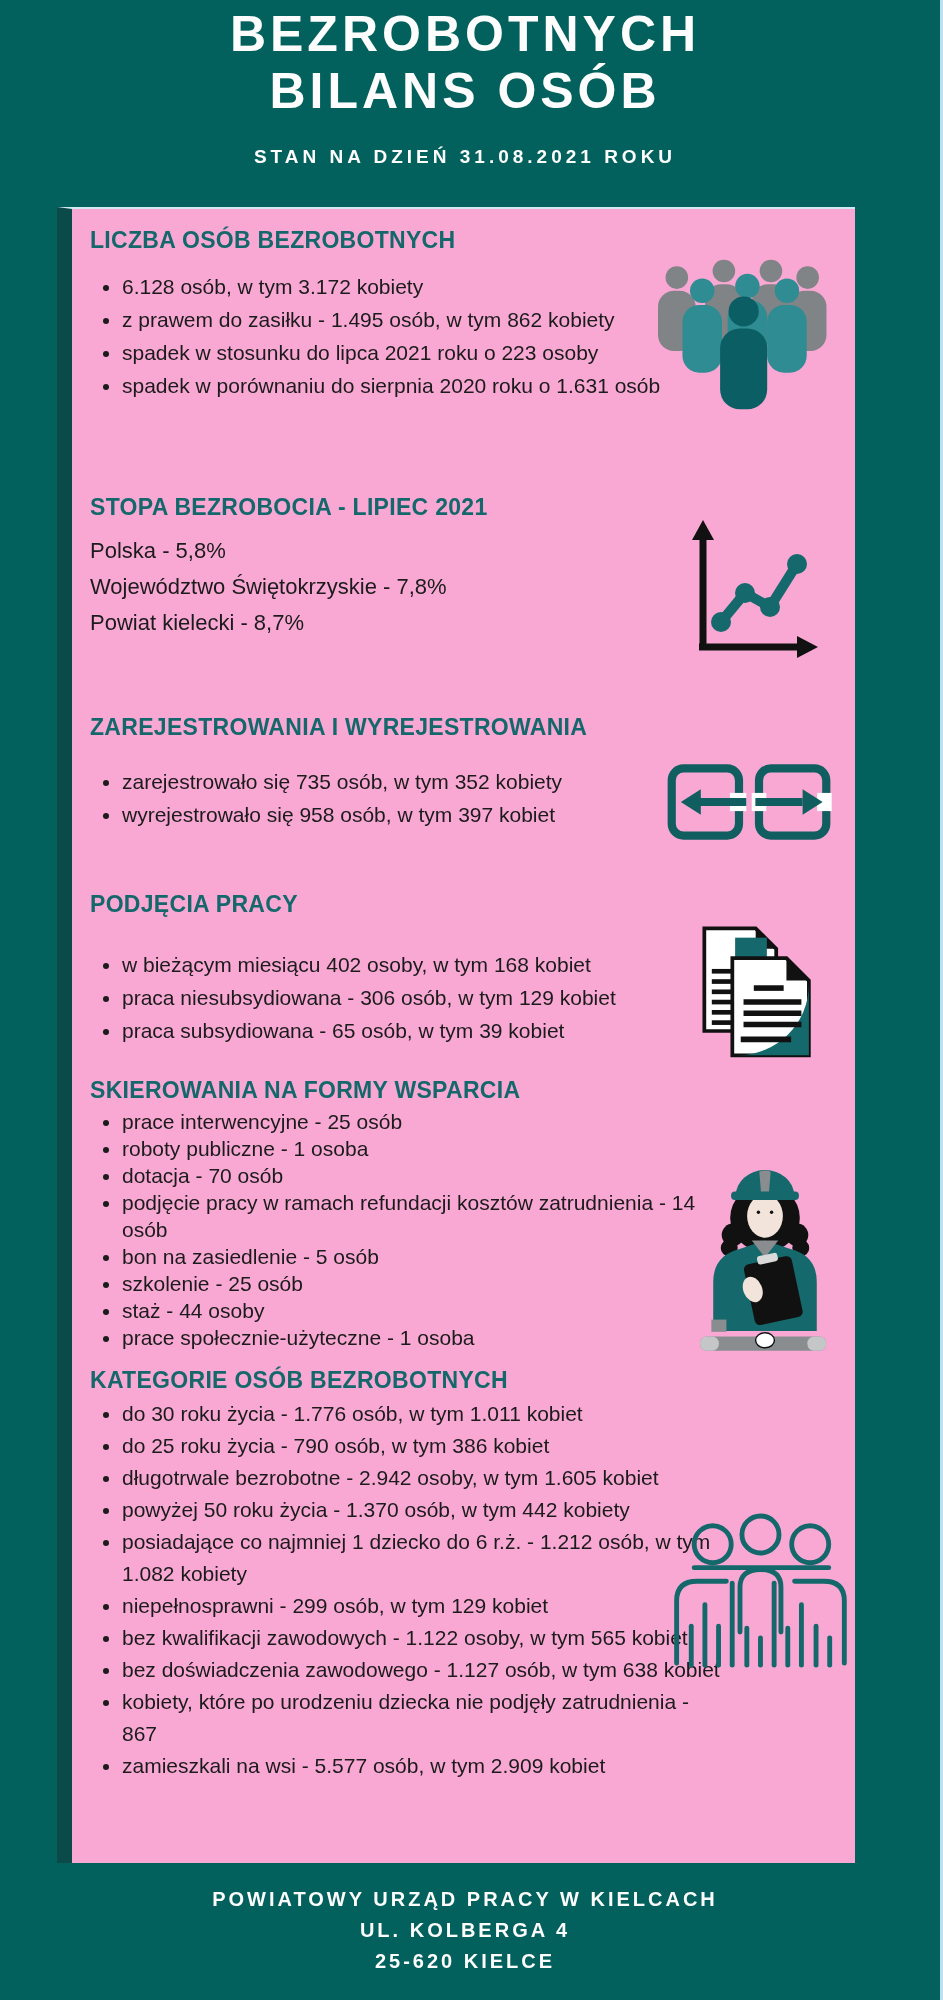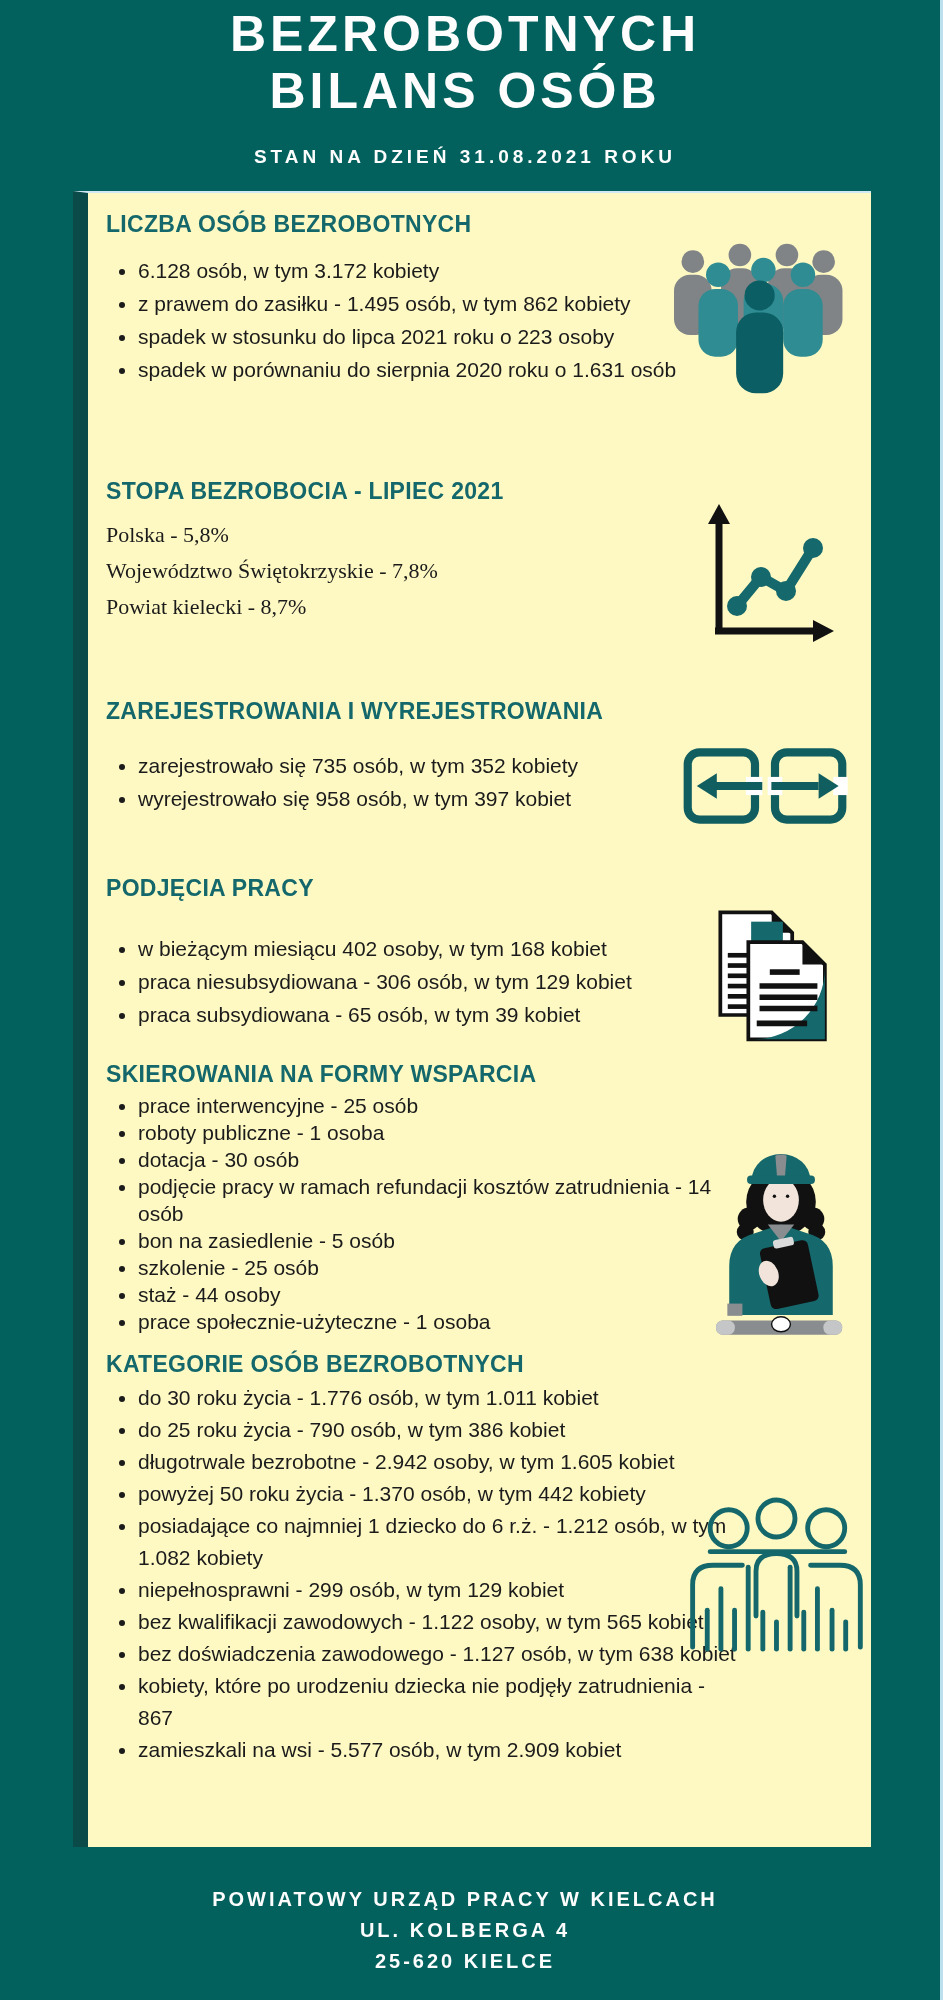--- a/index.html
+++ b/index.html
@@ -9,37 +9,36 @@
     font-family:"Liberation Sans", sans-serif;
     -webkit-font-smoothing:antialiased;
   }
   .edge-strip{position:absolute;top:0;right:0;width:3px;height:2000px;background:#BCE0EE;}
   
   .header{position:absolute;top:6px;left:0;width:930px;text-align:center;color:#FDFDFD;}
   .title{font-size:50px;line-height:57px;font-weight:bold;letter-spacing:4px;}
   .subtitle{margin-top:26px;font-size:19px;font-weight:bold;letter-spacing:4px;}
   
   .card{
-    position:absolute;left:57px;top:191px;width:798px;height:1656px;
-    background:#fef9c3;border-left:15px solid #0A4B49;border-top:2px solid #CFE9F5;
+    position:absolute;left:57px;top:207px;width:798px;height:1656px;
+    background:#f9a8d4;border-left:15px solid #0A4B49;border-top:2px solid #CFE9F5;
     box-sizing:border-box;
-    margin-left:16px;
   }
   .section{position:absolute;left:18px;right:4px;}
   .section-heading{
     font-size:23px;font-weight:bold;color:#14686B;letter-spacing:0.3px;
   }
   ul.bullets{margin:0;padding-left:32px;list-style:disc;}
   ul.bullets li{
     font-size:21px;color:#1B1B1B;line-height:33px;
   }
   .s1{top:18px;} .s1 ul{margin-top:16px;max-width:545px;}
   .s2{top:285px;}
   .s2 .plain-line{font-size:22px;color:#1B1B1B;line-height:36px;}
-  .s2 .plain-lines{margin-top:12px;font-family:Liberation Serif, serif;}
+  .s2 .plain-lines{margin-top:12px;}
   .s3{top:505px;} .s3 ul{margin-top:24px;max-width:560px;}
   .s4{top:682px;} .s4 ul{margin-top:30px;max-width:570px;}
   .s5{top:868px;} .s5 ul{margin-top:4px;max-width:585px;}
   .s5 ul.bullets li{line-height:27px;}
   .s6{top:1158px;} .s6 ul{margin-top:4px;max-width:600px;}
   .s6 ul.bullets li{line-height:32px;}
   .icon-box{position:absolute;}
   .i1{right:18px;top:28px;}
   .i2{right:28px;top:20px;}
   .i3{right:12px;top:38px;}
@@ -189,21 +188,21 @@
         </g>
       </svg>
     </div>
   </div>
 
   <div class="section s5">
     <div class="section-heading">SKIEROWANIA NA FORMY WSPARCIA</div>
     <ul class="bullets">
       <li>prace interwencyjne - 25 osób</li>
       <li>roboty publiczne - 1 osoba</li>
-      <li>dotacja - 30 osób</li>
+      <li>dotacja - 70 osób</li>
       <li>podjęcie pracy w ramach refundacji kosztów zatrudnienia - 14 osób</li>
       <li>bon na zasiedlenie - 5 osób</li>
       <li>szkolenie - 25 osób</li>
       <li>staż - 44 osoby</li>
       <li>prace społecznie-użyteczne - 1 osoba</li>
     </ul>
     <div class="icon-box i5">
       <svg width="160" height="220" viewBox="0 0 170 230" aria-hidden="true">
 
         <g fill="#111111">

